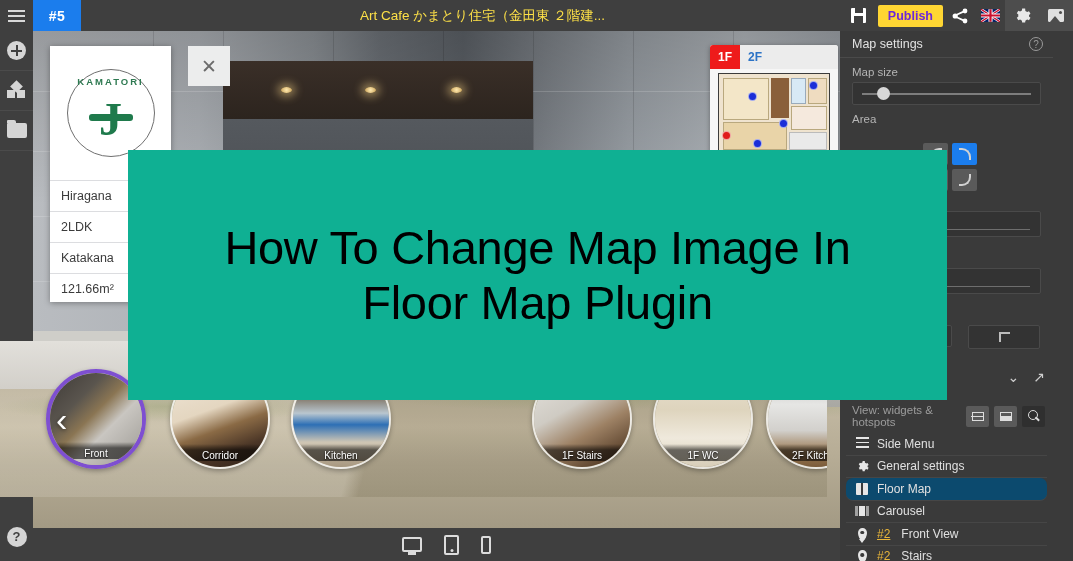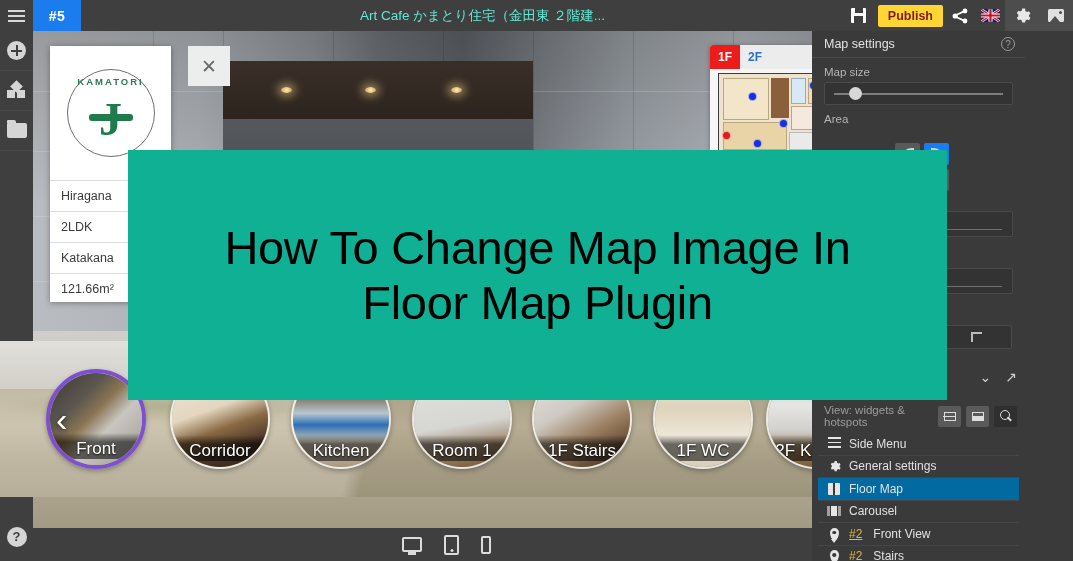--- a/index.html
+++ b/index.html
@@ -20,21 +20,21 @@
     width: 33px; height: 31px; display: flex; flex-direction: column;
     align-items: center; justify-content: center; gap: 3px; cursor: pointer;
   }
   .hamburger span { display: block; width: 17px; height: 2px; background: #d8d8d8; }
   .tag-num {
     width: 48px; height: 31px; background: #1b7ded; color: #fff;
     display: flex; align-items: center; justify-content: center;
     font-size: 14px; font-weight: bold; letter-spacing: .5px;
   }
   .topbar-title {
-    flex: 1; text-align: center; color: #5eead4; font-size: 13.5px;
+    flex: 1; text-align: center; color: #fde047; font-size: 13.5px;
     white-space: nowrap; overflow: hidden;
     padding-left: 42px;
   }
   .tb-icons { display: flex; align-items: center; height: 31px; }
   .tb-btn {
     height: 31px; display: flex; align-items: center; justify-content: center;
     cursor: pointer;
   }
   .save-btn { width: 34px; }
   .save-ico {
@@ -43,21 +43,21 @@
   }
   .save-ico::before {
     content: ""; position: absolute; left: 3.5px; top: 0; width: 8px; height: 5px;
     background: #3f3f3f;
   }
   .save-ico::after {
     content: ""; position: absolute; left: 3px; top: 8px; width: 9px; height: 7px;
     background: #3f3f3f;
   }
   .publish-btn {
-    background: #ffd633; color: #7f1d1d; font-size: 12.5px; font-weight: bold;
+    background: #ffd633; color: #6d28d9; font-size: 12.5px; font-weight: bold;
     padding: 4px 10px; border-radius: 2px; cursor: pointer; margin: 0 2px;
   }
   .share-btn { width: 30px; }
   .flag-btn { width: 30px; }
   .gear-btn { width: 34px; background: #4d4d4d; }
   .img-btn { width: 34px; background: #4d4d4d; }
   .img-ico {
     width: 16px; height: 13px; background: #e0e0e0; border-radius: 1.5px;
     position: relative; overflow: hidden;
   }
@@ -257,21 +257,21 @@
   .thumbs { position:absolute; left:0; top:28px; width:827px; height:128px; }
   .thumb {
     position:absolute; width:100px; height:100px; border-radius:50%;
     overflow:hidden; border:2px solid rgba(255,255,255,.75);
     box-shadow: 0 2px 5px rgba(0,0,0,.3); cursor:pointer;
   }
   .thumb.active { border: 4px solid #7e4fd1; }
   .thumb .ph { position:absolute; inset:0; }
   .thumb .lbl {
     position:absolute; left:0; bottom:6px; width:100%; text-align:center;
-    color:#fff; font-size:17px; text-shadow: 0 1px 2px rgba(0,0,0,.9);
+    color:#fff; font-size:10px; text-shadow: 0 1px 2px rgba(0,0,0,.9);
     background: linear-gradient(180deg, rgba(0,0,0,0), rgba(0,0,0,.55) 35%);
     padding-top:6px;
   }
   .thumb.active .lbl { color:#fff; }
   .nav-arrow {
     position:absolute; top:50%; transform:translateY(-50%);
     color:#fff; font-size:34px; text-shadow:0 1px 4px rgba(0,0,0,.6);
     font-family:"Liberation Sans", sans-serif; line-height:1;
   }
   .nav-left { left: 6px; }
@@ -295,21 +295,21 @@
   .dev-tablet::after {
     content:""; position:absolute; left:50%; transform:translateX(-50%);
     bottom:1px; width:3px; height:3px; border-radius:50%; background:#dcdcdc;
   }
   .dev-mobile {
     width:10px; height:18px; border:2px solid #dcdcdc; border-radius:2px;
   }
 
   
   .sidebar {
-    position:absolute; left:812px; top:31px; width:213px; height:530px;
+    position:absolute; left:840px; top:31px; width:213px; height:530px;
     background:#3a3a3a; color:#d6d6d6;
   }
   .sb-head {
     height:27px; display:flex; align-items:center; justify-content:space-between;
     padding: 0 10px 0 12px; border-bottom:1px solid #4a4a4a;
   }
   .sb-title { font-size:12.5px; color:#e2e2e2; }
   .help-ico-sm {
     width:14px; height:14px; border-radius:50%; border:1.2px solid #9a9a9a;
     color:#9a9a9a; font-size:10px; display:flex; align-items:center;
@@ -376,21 +376,21 @@
     content:""; position:absolute; left:7px; top:8px; width:5px; height:1.5px;
     background:#ddd; transform:rotate(45deg);
   }
 
   .sb-list { position:absolute; left:6px; top:402px; width:201px; }
   .sb-item {
     height:22.5px; display:flex; align-items:center; gap:8px;
     padding-left:9px; border-bottom:1px solid #464646; cursor:pointer;
     font-size:12px; color:#e0e0e0;
   }
-  .sb-item.sel { background:#0369a1; }
+  .sb-item.sel { background:#0c4a6e;border-radius:7px; }
   .sb-item .ico { width:14px; display:flex; align-items:center; justify-content:center; }
   .hash {
     color:#e8b53a; text-decoration:underline; margin-right:3px; font-size:12px;
   }
   .bars-sm { width:13px; }
   .bars-sm i { display:block; height:1.8px; background:#e6e6e6; margin-bottom:2.5px; }
   .book-ico {
     width:12px; height:12px; background:#e6e6e6; position:relative; border-radius:1px;
   }
   .book-ico::after { content:""; position:absolute; left:5px; top:0; width:2px; height:12px; background:#3a3a3a; }
@@ -574,24 +574,20 @@
       <div class="thumb" style="left:170px">
         <div class="ph" style="background:linear-gradient(160deg,#efe6d8 0%,#e4d6c0 40%,#8a6a45 58%,#4a3526 78%,#2f2118 100%)"></div>
         <div class="lbl">Corridor</div>
       </div>
 
       <div class="thumb" style="left:291px">
         <div class="ph" style="background:linear-gradient(180deg,#4b3b2c 0%,#6d5a43 22%,#b9c6cf 44%,#2d6fb5 56%,#cfc6b4 74%,#a89880 100%)"></div>
         <div class="lbl">Kitchen</div>
       </div>
 
-      <div class="thumb" style="left:412px">
-        <div class="ph" style="background:linear-gradient(170deg,#e3e3e1 0%,#d6d6d3 55%,#9e8467 78%,#6e523a 100%)"></div>
-        <div class="lbl">Room 1</div>
-      </div>
 
       <div class="thumb" style="left:532px">
         <div class="ph" style="background:linear-gradient(150deg,#e6e4df 0%,#cfcbc3 38%,#9d8164 62%,#5d442e 86%,#3a2a1c 100%)"></div>
         <div class="lbl">1F Stairs</div>
       </div>
 
       <div class="thumb" style="left:653px">
         <div class="ph" style="background:linear-gradient(180deg,#e8e0cf 0%,#ded4bd 40%,#efe9dc 70%,#d7cdb8 100%)"></div>
         <div class="lbl">1F WC</div>
       </div>

